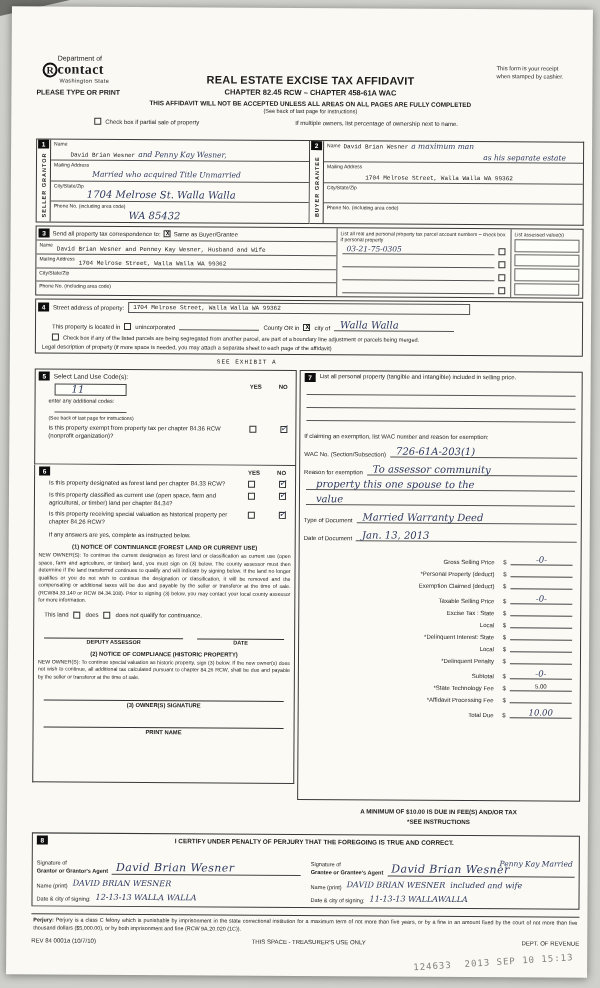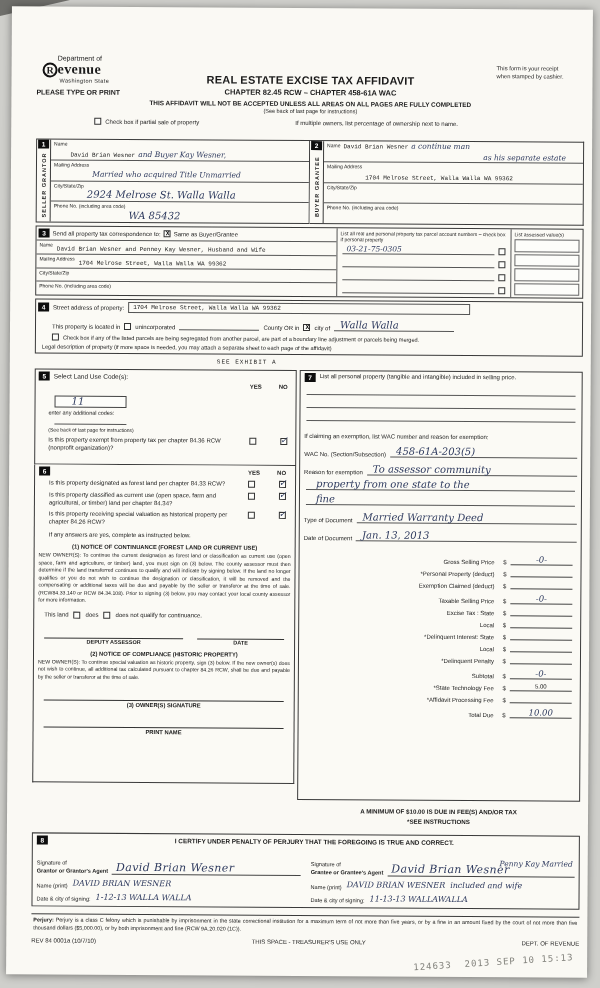--- a/index.html
+++ b/index.html
@@ -72,21 +72,21 @@
   .s4r4{padding:3px 4px 1px 6px;font-size:5.6px}
   .exhibit{font-family:"Liberation Mono",monospace;font-size:6px;margin:4px 0 0 182px;letter-spacing:1px}
   
   .midcols{display:flex;gap:3px;margin-top:4px;align-items:flex-start}
   .midleft{width:262px}
   .midright{flex:1}
   .sec5{background:#fbfaf5;min-height:96px;padding:2px 3px 4px 3px}
   .s5r1{display:flex;align-items:center;gap:4px}
   .s5r2{display:flex;margin-top:2px}
   .s5left{flex:1;padding-left:10px}
-  .codebox{width:72px;height:12px;border:1px solid #444;margin:13px 0 2px 6px;display:flex;align-items:flex-end;padding-left:16px;background:#fdfdfa}
+  .codebox{width:72px;height:12px;border:1px solid #444;margin:1px 0 2px 6px;display:flex;align-items:flex-end;padding-left:16px;background:#fdfdfa}
   .codeline{width:72px;border-bottom:1px solid #555;height:8px;margin:1px 0 2px 6px}
   .ynhead{width:48px;display:flex;justify-content:space-between;padding:0 5px;font-size:6px;font-weight:bold;margin-left:auto}
   .qrow{display:flex;align-items:flex-start;gap:4px;margin-top:4px}
   .qtext{flex:1;font-size:6px;line-height:1.3;padding-left:10px}
   .qboxes{width:48px;display:flex;justify-content:space-between;padding:0 5px;flex:0 0 auto}
   .sec6{background:#fbfaf5;border-top:none;min-height:318px;padding:2px 4px 4px 4px}
   .s6top{display:flex;align-items:center}
   .ifyes{font-size:6px;margin-top:5px;padding-left:10px}
   .ntitle{font-size:5.8px;font-weight:bold;text-align:center;margin-top:6px}
   .nbody{font-size:5.2px;line-height:1.45;text-align:justify;margin-top:2px}
@@ -135,21 +135,21 @@
 
 <div class="corner"></div>
 <div class="paper">
 <div class="content">
 
   <div class="hdr">
     <div class="logo">
       <div class="logo-l1">Department of</div>
       <div class="logo-l2">
         <span class="logo-circle">R</span>
-        <span class="logo-ev">evenue</span>
+        <span class="logo-ev">contact</span>
       </div>
       <div class="logo-l3">Washington State</div>
     </div>
     <div class="receipt">
       <span>This form is your receipt</span><br>
       <span>when stamped by cashier.</span>
     </div>
     <div class="hdr-title">REAL ESTATE EXCISE TAX AFFIDAVIT</div>
     <div class="hdr-row2">
       <span class="please">PLEASE TYPE OR PRINT</span>
@@ -170,48 +170,48 @@
       <div class="vstrip">
         <div class="badge">1</div>
         <div class="vtext">
           <span>SELLER</span>&nbsp;<span>GRANTOR</span>
         </div>
       </div>
       <div class="pfields">
         <div class="prow">
           <span class="flabel">Name</span>
           <span class="typed">David Brian Wesner</span>
-          <span class="hw">and Buyer Kay Wesner,</span>
+          <span class="hw">and Penny Kay Wesner,</span>
         </div>
         <div class="prow">
           <span class="flabel">Mailing Address</span>
           <span class="hw">Married who acquired Title Unmarried</span>
         </div>
         <div class="prow">
           <span class="flabel">City/State/Zip</span>
-          <span class="hw hwbig">2924 Melrose St. Walla Walla</span>
+          <span class="hw hwbig">1704 Melrose St. Walla Walla</span>
         </div>
         <div class="prow">
           <span class="flabel">Phone No. (including area code)</span>
           <span class="hw hwbig">WA 85432</span>
         </div>
       </div>
     </div>
     <div class="party">
       <div class="vstrip">
         <div class="badge">2</div>
         <div class="vtext">
           <span>BUYER</span>&nbsp;<span>GRANTEE</span>
         </div>
       </div>
       <div class="pfields">
         <div class="prow prow2">
           <span class="flabel">Name</span>
           <span class="typed">David Brian Wesner</span>
-          <span class="hw">a continue man</span>
+          <span class="hw">a maximum man</span>
           <span class="hw hw2line">as his separate estate</span>
         </div>
         <div class="prow">
           <span class="flabel">Mailing Address</span>
           <span class="typed">1704 Melrose Street, Walla Walla WA 99362</span>
         </div>
         <div class="prow">
           <span class="flabel">City/State/Zip</span>
         </div>
         <div class="prow">
@@ -414,34 +414,34 @@
           <span class="badge">7</span>
           <span class="t6">List all personal property (tangible and intangible) included in selling price.</span>
         </div>
         <div class="bline"></div>
         <div class="bline"></div>
         <div class="bline"></div>
         <div class="exintro">If claiming an exemption, list WAC number and reason for exemption:</div>
         <div class="wacrow">
           <span>WAC No. (Section/Subsection)</span>
           <span class="wline">
-                <span class="hw hwbig">458-61A-203(5)</span>
+                <span class="hw hwbig">726-61A-203(1)</span>
               </span>
         </div>
         <div class="wacrow">
           <span>Reason for exemption</span>
           <span class="wline">
                 <span class="hw hwbig">To assessor community</span>
               </span>
         </div>
         <div class="hwline">
-              <span class="hw hwbig">property from one state to the</span>
+              <span class="hw hwbig">property this one spouse to the</span>
             </div>
         <div class="hwline">
-              <span class="hw hwbig">fine</span>
+              <span class="hw hwbig">value</span>
             </div>
         <div class="wacrow">
           <span>Type of Document</span>
           <span class="wline">
                 <span class="hw hwbig">Married Warranty Deed</span>
               </span>
         </div>
         <div class="wacrow">
           <span>Date of Document</span>
           <span class="wline">
@@ -538,21 +538,21 @@
           <span class="s8sigline">
                 <span class="hw sig">David Brian Wesner</span>
               </span>
         </div>
         <div class="s8row">
           <span>Name (print)</span>
           <span class="hw">DAVID BRIAN WESNER</span>
         </div>
         <div class="s8row">
           <span>Date &amp; city of signing:</span>
-          <span class="hw">1-12-13 WALLA WALLA</span>
+          <span class="hw">12-13-13 WALLA WALLA</span>
         </div>
       </div>
       <div class="s8col">
         <div class="s8sigrow">
           <span class="s8siglab">
             <span>Signature of</span><br>
             <span class="b">Grantee or Grantee's Agent</span>
           </span>
           <span class="s8sigline">
             <span class="hw sig">David Brian Wesner</span>

